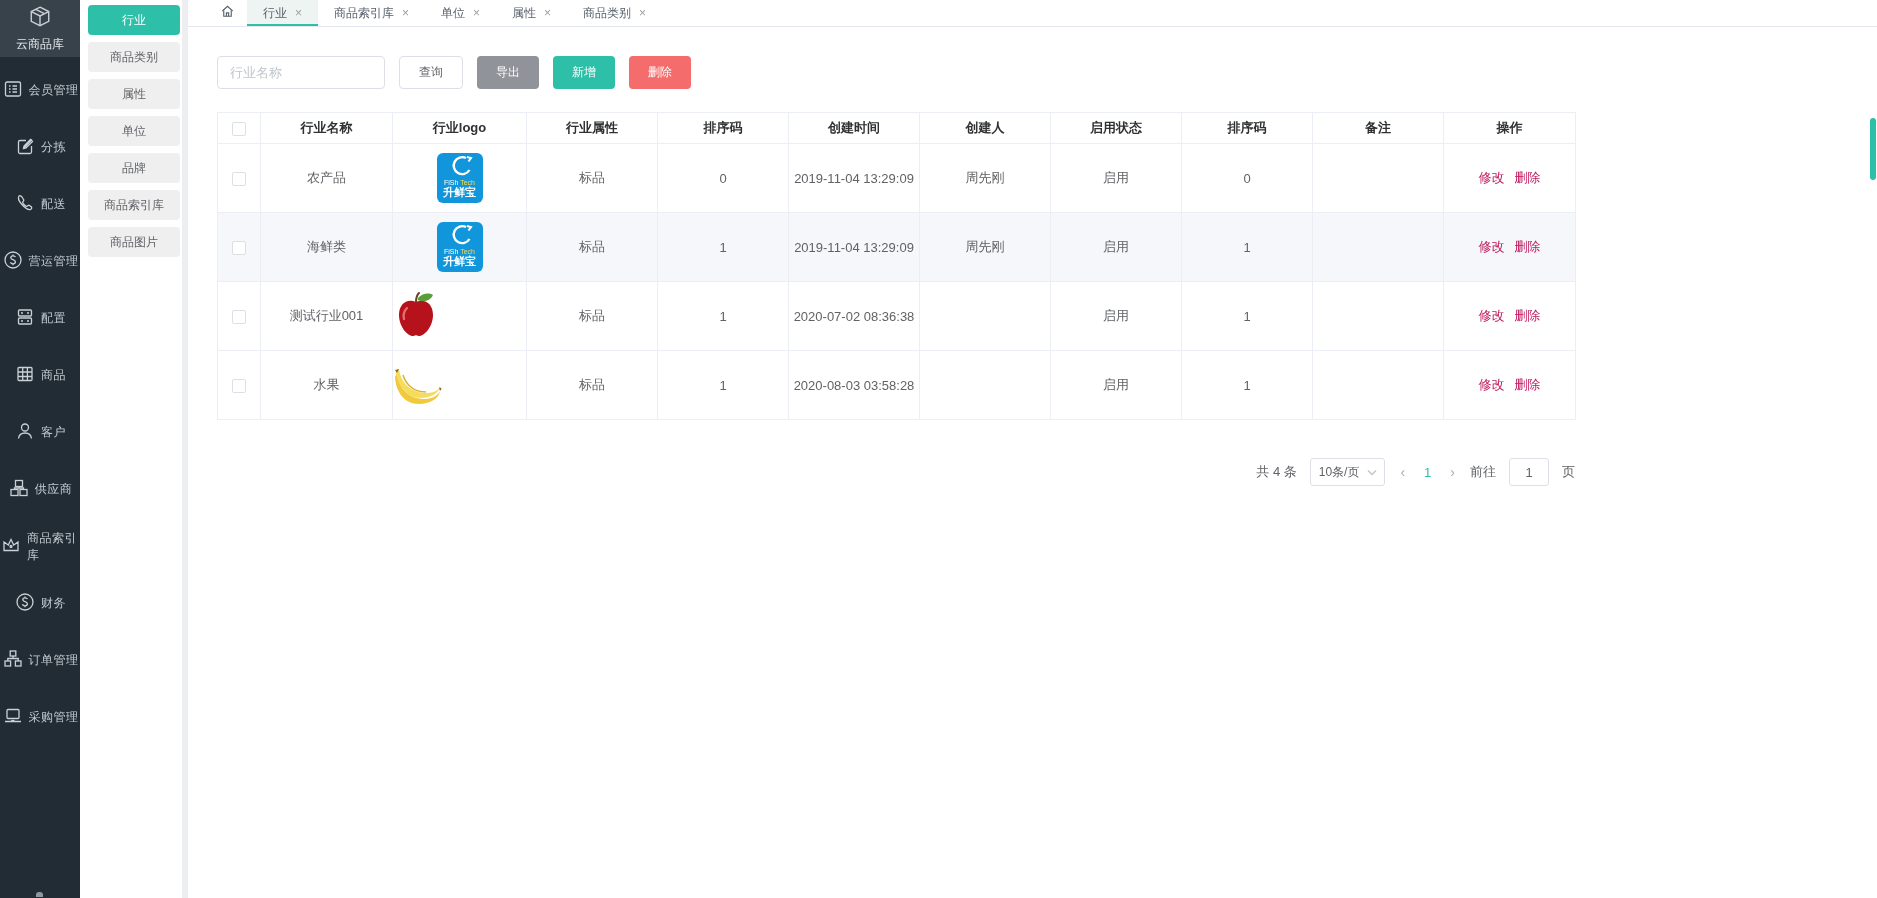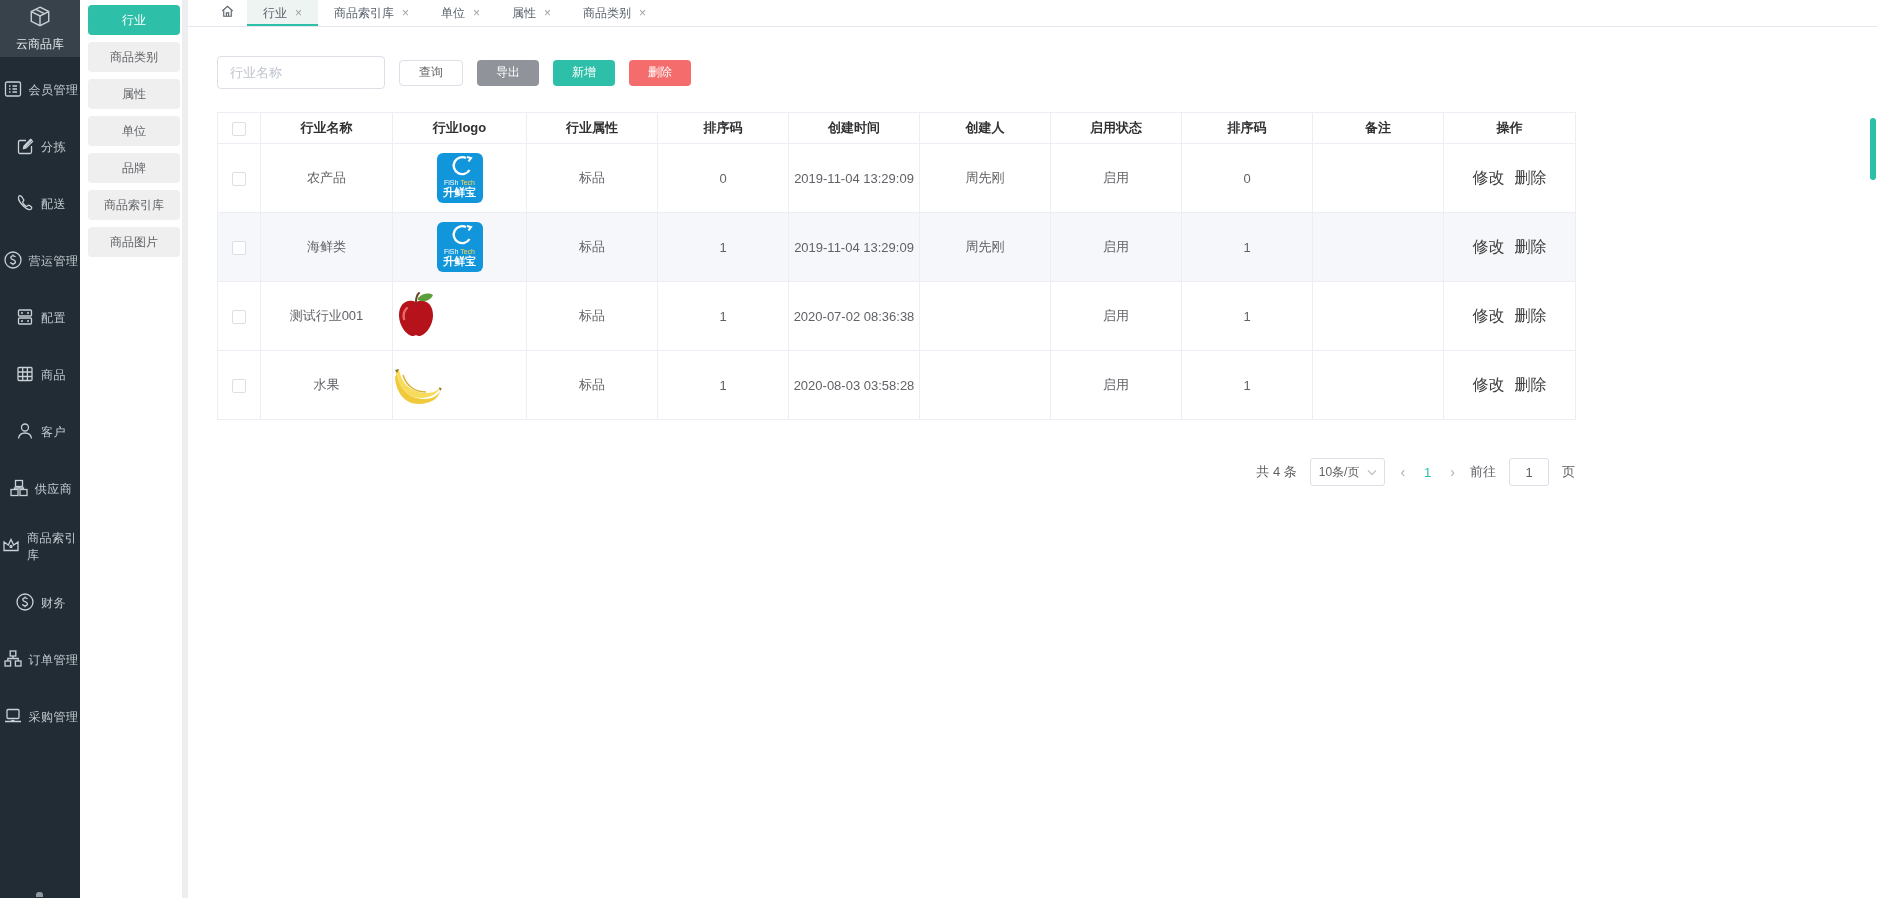--- a/index.html
+++ b/index.html
@@ -27,33 +27,33 @@
   .tabbar { height:27px; display:flex; align-items:stretch; border-bottom:1px solid #e4e7ed; padding-left:20px; }
   .tab { display:flex; align-items:center; gap:8px; padding:0 16px; font-size:12px; color:#57606b; cursor:pointer; position:relative; }
   .tab .close { font-size:12px; color:#9aa0a6; line-height:1; cursor:pointer; }
   .tab.home { padding:0 12px; }
   .tab.active { background:#eef4f1; }
   .tab.active .indicator { position:absolute; left:0; right:0; bottom:0; height:2px; background:#2dbfa7; }
 
   .toolbar { display:flex; align-items:center; gap:14px; margin:29px 0 0 29px; }
   .search-input { width:168px; height:33px; border:1px solid #dcdfe6; border-radius:4px; padding:0 12px; font-size:13px; color:#606266; outline:none; font-family:inherit; }
   .search-input::placeholder { color:#bfc4cc; }
-  .btn { height:26px; border:none; border-radius:4px; font-size:12px; padding:0 19px; cursor:pointer; font-family:inherit; }
+  .btn { height:33px; border:none; border-radius:4px; font-size:12px; padding:0 19px; cursor:pointer; font-family:inherit; }
   .btn-plain { background:#fff; border:1px solid #dcdfe6; color:#606266; }
   .btn-info  { background:#909399; color:#fff; }
   .btn-add   { background:#2dbfa7; color:#fff; }
   .btn-del   { background:#f56c6c; color:#fff; }
 
   table.grid { border-collapse:collapse; table-layout:fixed; width:1358px; margin:23px 0 0 29px; }
   .grid th, .grid td { border:1px solid #ebeef5; text-align:center; font-size:13px; vertical-align:middle; overflow:hidden; }
   .grid th { height:31px; color:#303133; font-weight:bold; background:#fff; }
   .grid td { height:69px; color:#606266; background:#fff; }
   .grid tr.stripe td { background:#f5f7fa; }
   .checkbox { display:inline-block; width:14px; height:14px; border:1px solid #dcdfe6; border-radius:2px; background:#fff; cursor:pointer; vertical-align:middle; }
-  .link { color:#404040; cursor:pointer; font-size:16px; }
+  .link { color:#be185d; cursor:pointer; font-size:13px; }
   .link + .link { margin-left:10px; }
 
   .logo-badge { width:46px; height:50px; background:#1296db; border-radius:6px; margin:0 auto; display:flex; flex-direction:column; align-items:center; justify-content:flex-start; padding-top:2px; }
   .logo-badge .b1 { font-size:7px; line-height:7px; color:#fff; white-space:nowrap; }
   .logo-badge .b1 .tech { color:#ffd84d; }
   .logo-badge .b2 { font-size:11px; line-height:12px; color:#fff; font-weight:bold; white-space:nowrap; }
   .img-cell { display:flex; align-items:center; justify-content:flex-start; }
 
   .pagination { width:1358px; margin-left:29px; margin-top:38px; display:flex; align-items:center; justify-content:flex-end; gap:13px; font-size:13px; color:#606266; }
   .pgsel { height:28px; min-width:74px; border:1px solid #dcdfe6; border-radius:3px; display:flex; align-items:center; gap:8px; padding:0 7px 0 8px; font-size:12px; color:#606266; cursor:pointer; background:#fff; }

